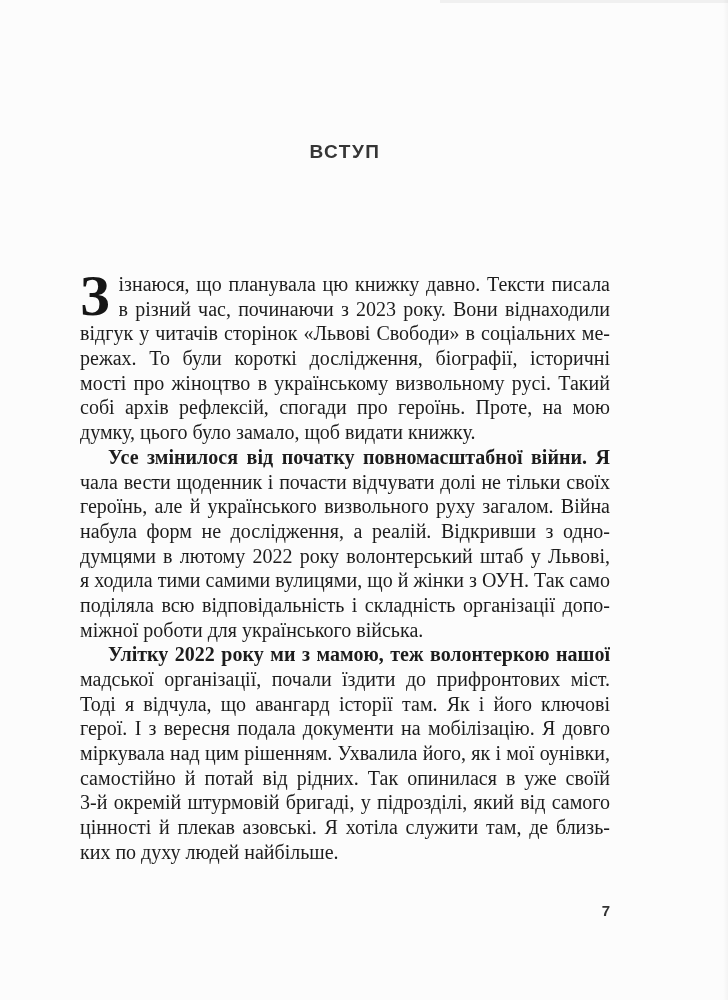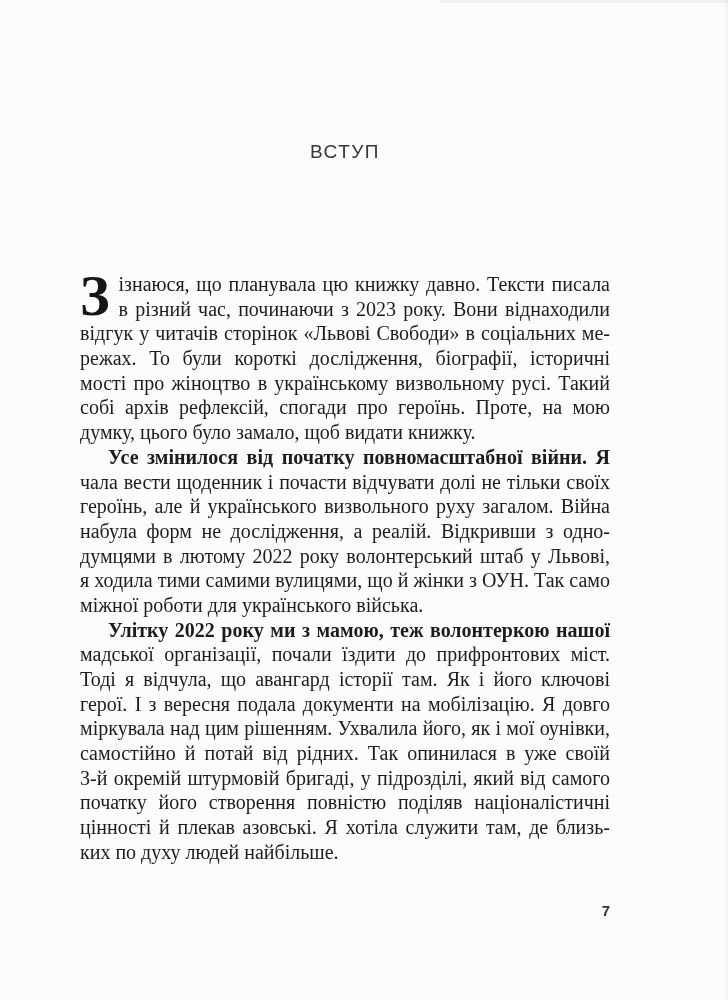--- a/index.html
+++ b/index.html
@@ -33,21 +33,21 @@
   }
   .chapter-title {
     position: absolute;
     top: 141px;
     left: 80px;
     width: 530px;
     margin: 0;
     text-align: center;
     font-family: "Liberation Sans", "DejaVu Sans", sans-serif;
     font-size: 19px;
-    font-weight: 400;
+    font-weight: 700;
     letter-spacing: 1.5px;
     color: #363636;
   }
   .body-text {
     position: absolute;
     top: 272px;
     left: 80px;
     width: 530px;
     font-size: 20px;
     line-height: 24.7px;
@@ -107,30 +107,30 @@
         <div class="line">собі архів рефлексій, спогади про героїнь. Проте, на мою</div>
         <div class="line last">думку, цього було замало, щоб видати книжку.</div>
       </div>
       <div class="para">
         <div class="line indent">Усе змінилося від початку повномасштабної війни. Я по-</div>
         <div class="line">чала вести щоденник і почасти відчувати долі не тільки своїх</div>
         <div class="line">героїнь, але й українського визвольного руху загалом. Війна</div>
         <div class="line">набула форм не дослідження, а реалій. Відкривши з одно-</div>
         <div class="line">думцями в лютому 2022 року волонтерський штаб у Львові,</div>
         <div class="line">я ходила тими самими вулицями, що й жінки з ОУН. Так само</div>
+        <div class="line">поділяла всю відповідальність і складність організації допо-</div>
         <div class="line last">міжної роботи для українського війська.</div>
       </div>
       <div class="para">
         <div class="line indent">Улітку 2022 року ми з мамою, теж волонтеркою нашої гро-</div>
         <div class="line">мадської організації, почали їздити до прифронтових міст.</div>
         <div class="line">Тоді я відчула, що авангард історії там. Як і його ключові</div>
         <div class="line">герої. І з вересня подала документи на мобілізацію. Я довго</div>
         <div class="line">міркувала над цим рішенням. Ухвалила його, як і мої оунівки,</div>
         <div class="line">самостійно й потай від рідних. Так опинилася в уже своїй</div>
         <div class="line">3-й окремій штурмовій бригаді, у підрозділі, який від самого</div>
-        <div class="line">початку його створення повністю поділяв націоналістичні</div>
         <div class="line">цінності й плекав азовські. Я хотіла служити там, де близь-</div>
         <div class="line last">ких по духу людей найбільше.</div>
       </div>
     </div>
 
   <div class="page-number">7</div>
 </div>
 
 </body></html>

